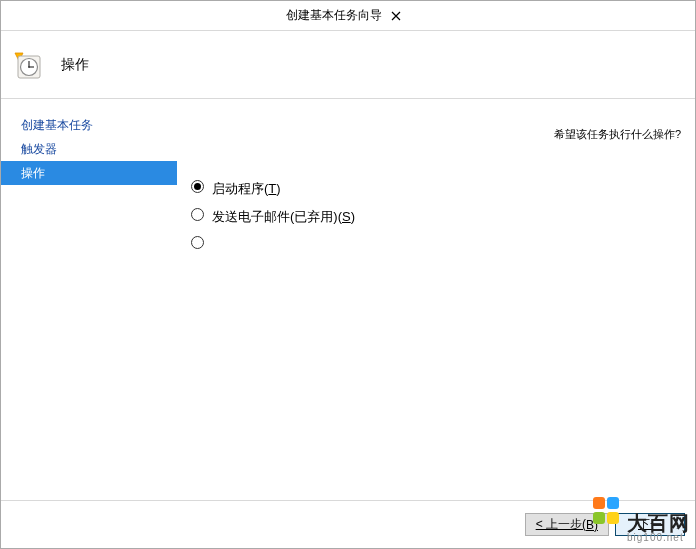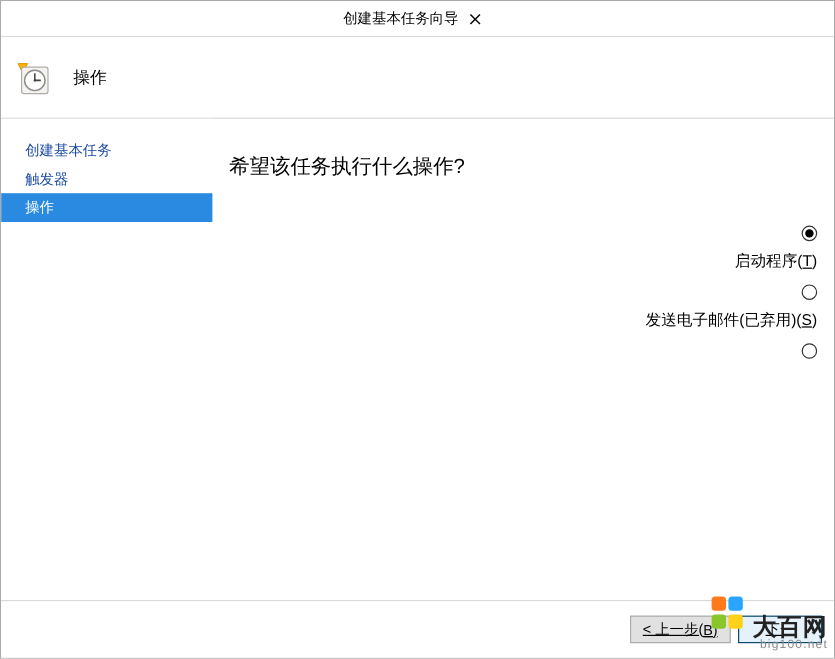--- a/index.html
+++ b/index.html
@@ -68,32 +68,32 @@
     }
     .sidebar-item.selected {
       background: #2a8ae2;
       color: #fff;
     }
     .content {
       flex: 1;
       padding: 28px 14px 0 14px;
     }
     .question {
-      font-size: 17px;
+      font-size: 11px;
       color: #000;
       margin-bottom: 38px;
+      text-align: right;
     }
     .radio-row {
       display: flex;
-      align-items: flex-end;
+      align-items: flex-start;
       gap: 8px;
       margin-bottom: 10px;
       font-size: 13px;
       color: #000;
-      flex-direction: column;
     }
     .radio {
       width: 13px; height: 13px;
       border: 1px solid #333;
       border-radius: 50%;
       display: inline-flex;
       align-items: center; justify-content: center;
       background: #fff;
     }
     .radio.checked::after {
@@ -132,21 +132,21 @@
     .watermark {
       position: absolute;
       right: 6px; bottom: 6px;
       display: flex; align-items: center; gap: 6px;
       pointer-events: none;
     }
     .wm-logo { display:flex; flex-wrap: wrap; width: 28px; height: 28px; gap: 2px; }
     .wm-sq { width: 12px; height: 12px; border-radius: 3px; }
     .wm-text { display:flex; flex-direction: column; line-height: 1.0; margin-top: 34px; }
     .wm-main { font-size: 20px; font-weight: 700; letter-spacing: 1px; color: #222; }
-    .wm-sub { font-size: 10px; color: #8a8a8a; letter-spacing: 1px; text-align: right; }
+    .wm-sub { font-size: 10px; color: #8a8a8a; letter-spacing: 1px; }
   </style>
 </head>
 <body>
 
 <div class="window">
   <div class="titlebar">
     <span class="title-text">创建基本任务向导</span>
     <div class="close-btn">
       <svg viewBox="0 0 10 10">
           <path d="M1 1 L9 9 M9 1 L1 9" stroke="#000" stroke-width="1.2" fill="none"></path>

